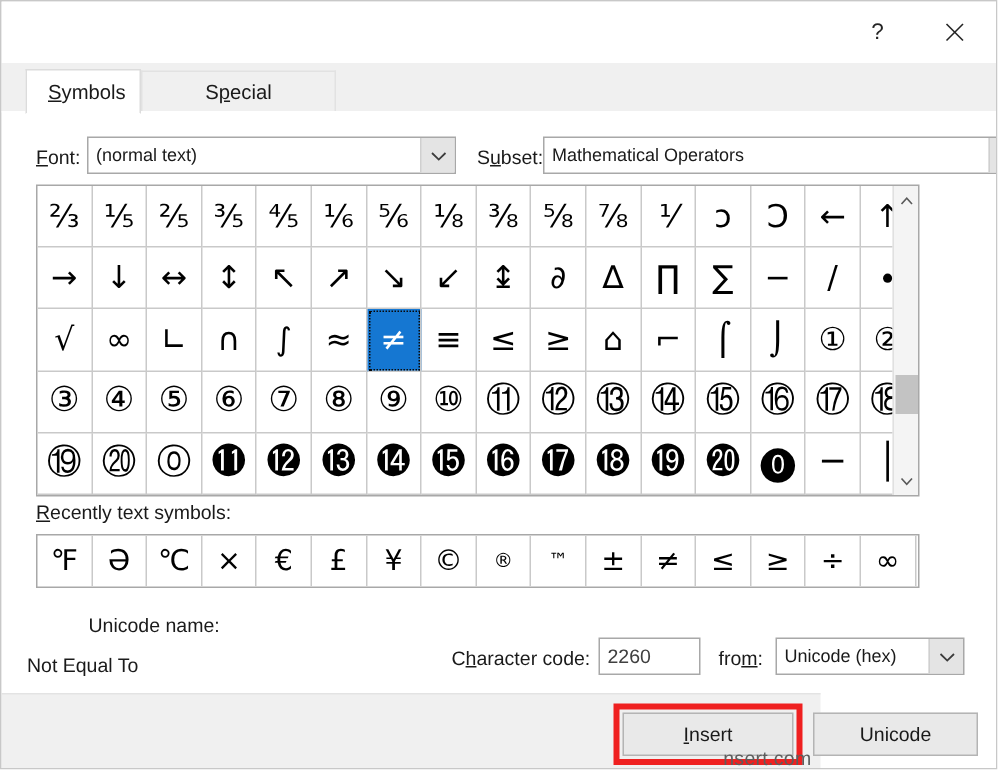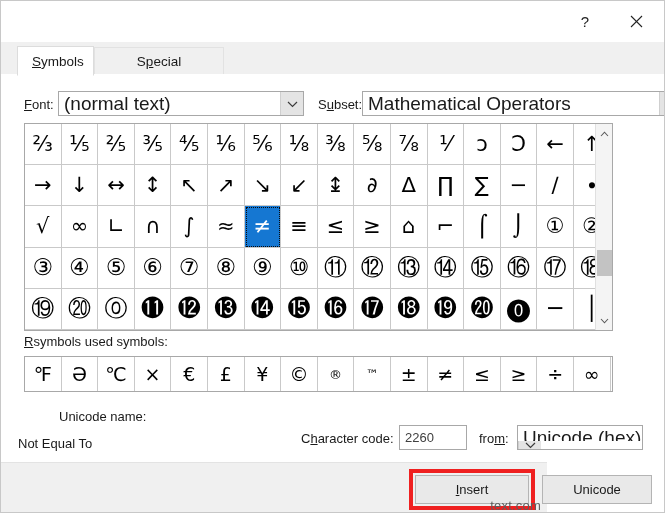--- a/index.html
+++ b/index.html
@@ -127,21 +127,21 @@
     position: absolute;
     box-sizing: border-box;
     border: 1px solid #a8a8a8;
     background: #ffffff;
     height: 25px;
     display: flex;
     align-items: stretch;
   }
   .combo .val {
     flex: 1;
-    font-size: 19px;
+    font-size: 12px;
     color: #1a1a1a;
     line-height: 23px;
     padding-left: 5px;
     overflow: hidden;
     white-space: nowrap;
   }
   .combo .arrow {
     width: 22px;
     background: #e4e4e4;
     border-left: 1px solid #cfcfcf;
@@ -458,21 +458,21 @@
         <div class="sb-thumb"></div>
         <div class="sb-btn down">
           <svg width="9" height="6" viewBox="0 0 9 6" aria-hidden="true">
             <polyline points="1,1 4.5,4.8 8,1" fill="none" stroke="#5a5a5a" stroke-width="1.1"></polyline>
           </svg>
         </div>
       </div>
     </div>
 
     <div class="lbl" style="left:23px; top:259px;">
-      <span class="ul">R</span><span>symbols used symbols:</span>
+      <span class="ul">R</span><span>ecently text symbols:</span>
     </div>
     <div class="recentbox" id="recent-cells">
         <div class="rcell">℉</div>
         <div class="rcell">Ə</div>
         <div class="rcell">℃</div>
         <div class="rcell">×</div>
         <div class="rcell">€</div>
         <div class="rcell">£</div>
         <div class="rcell">¥</div>
         <div class="rcell">©</div>
@@ -490,33 +490,33 @@
     <div class="lbl" style="left:17px; top:361px;text-align:right;">Not Equal To</div>
 
     <div class="lbl" style="left:300px; top:356px;">
       <span>C</span><span class="ul">h</span><span>aracter code:</span>
     </div>
     <div class="textbox" style="left:398px; top:350px; width:68px;">2260</div>
 
     <div class="lbl" style="left:478px; top:356px;">
       <span>fro</span><span class="ul">m</span><span>:</span>
     </div>
-    <div class="combo" style="left:516px; top:350px; width:126px;flex-direction:column;">
+    <div class="combo" style="left:516px; top:350px; width:126px;">
       <div class="val">Unicode (hex)</div>
       <div class="arrow">
         <svg width="11" height="8" viewBox="0 0 11 8" aria-hidden="true">
           <polyline points="1,2 5.5,6.4 10,2" fill="none" stroke="#3c3c3c" stroke-width="1.2"></polyline>
         </svg>
       </div>
     </div>
 
   </div>
 
   <div class="footer">
     <div class="btn btn-insert">
       <span><span class="ul">I</span><span>nsert</span></span>
     </div>
     <div class="redbox"></div>
     <div class="btn btn-cancel">Unicode</div>
-    <div class="watermark">text.com</div>
+    <div class="watermark">nsert.com</div>
   </div>
 
 </div>
 
 </body></html>

